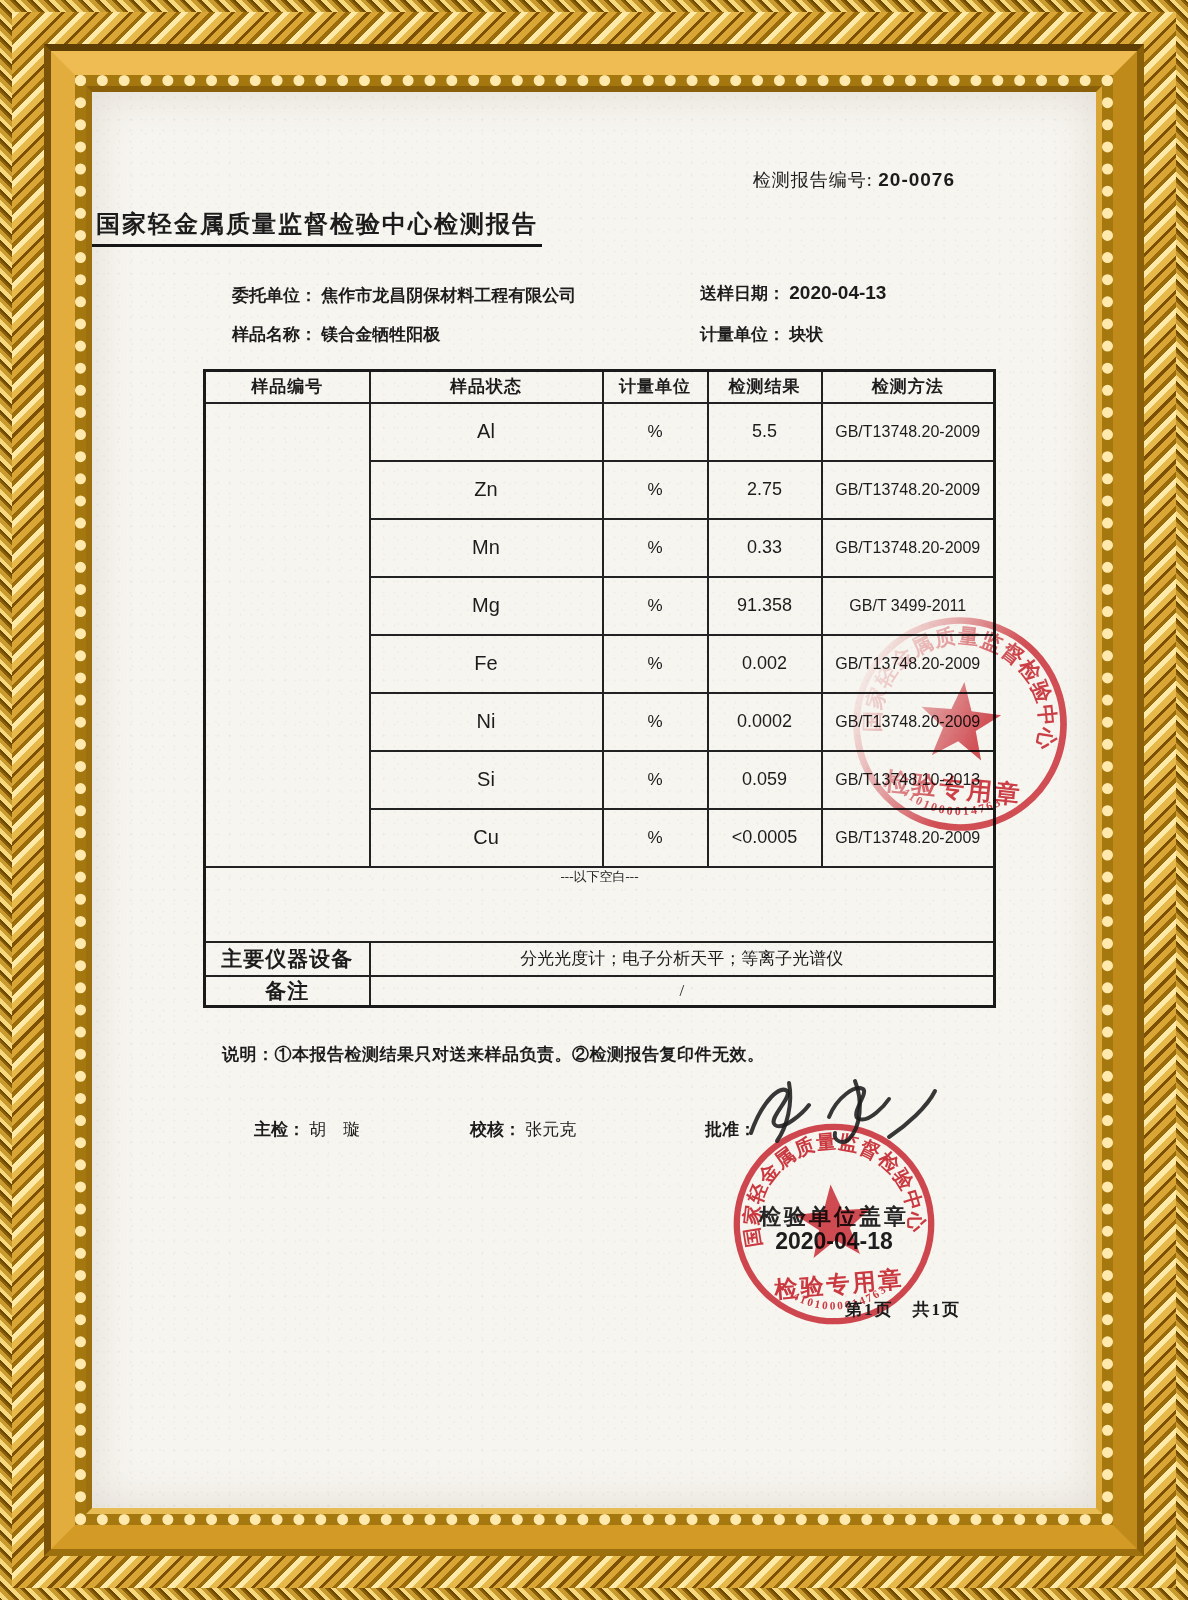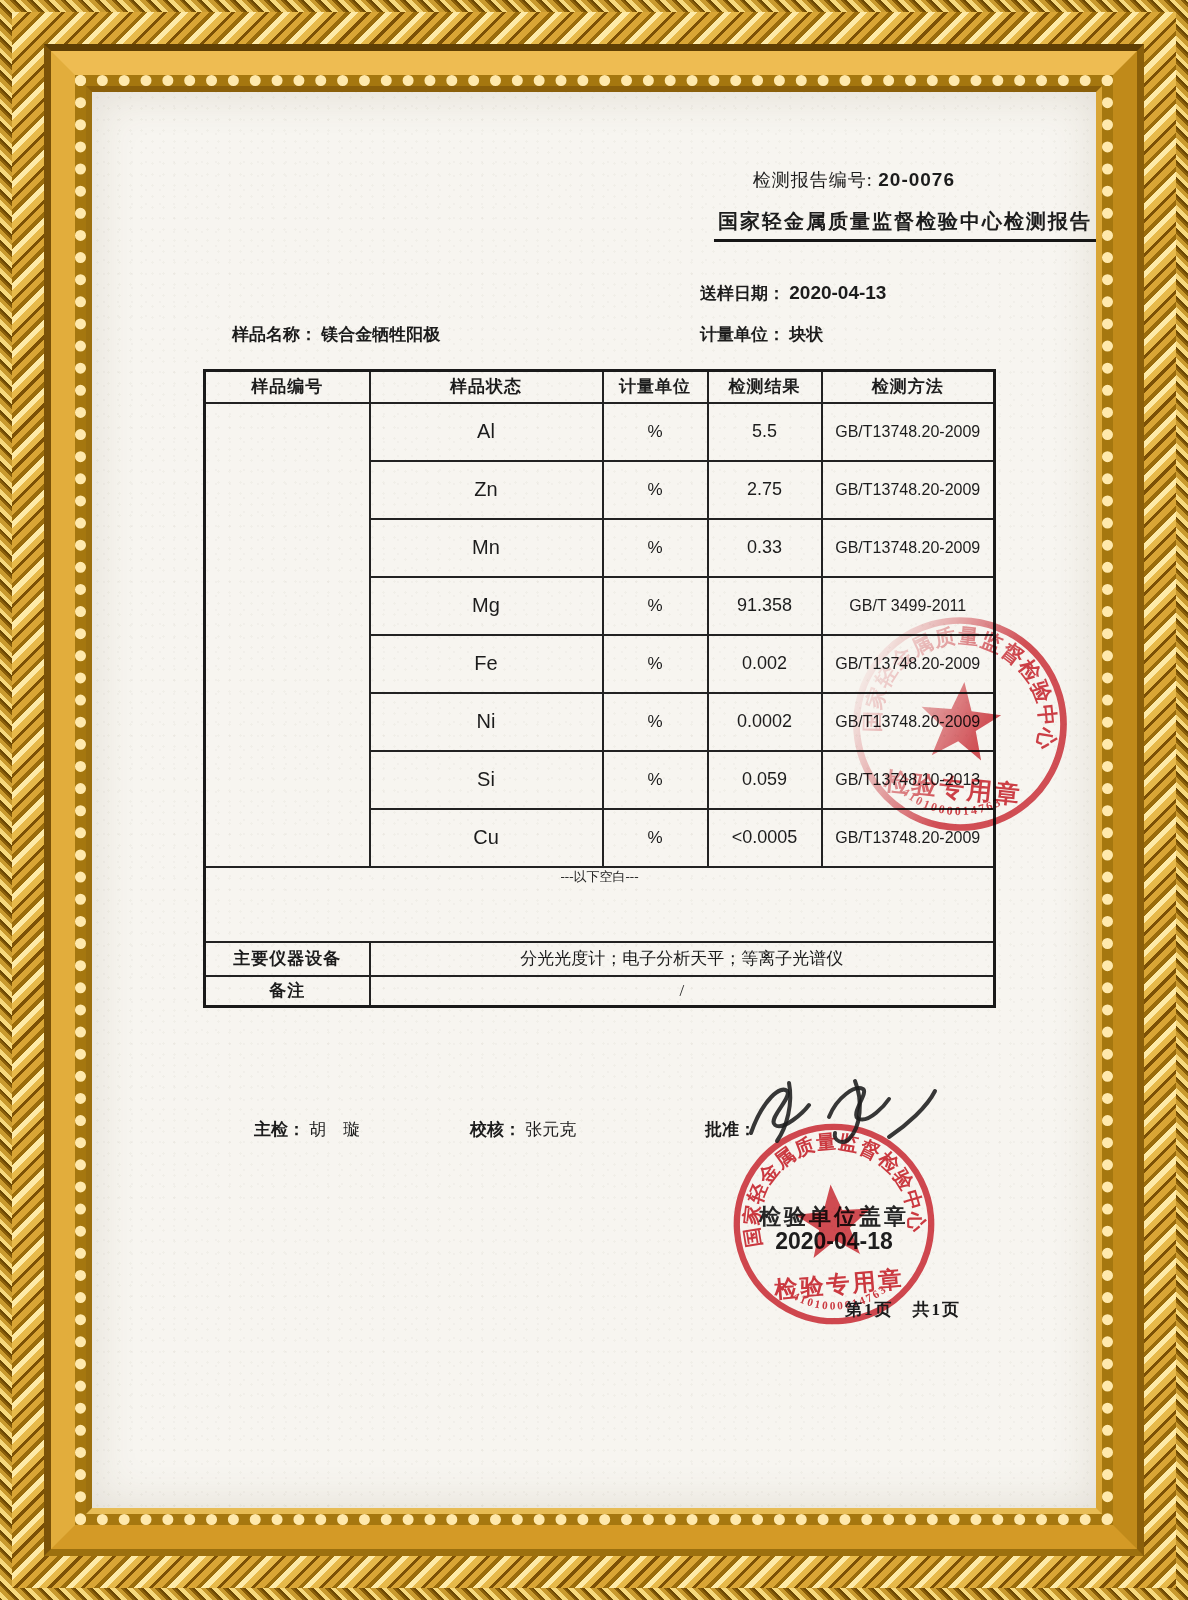--- a/index.html
+++ b/index.html
@@ -25,41 +25,41 @@
   .paper{position:relative;width:100%;height:100%;overflow:hidden;color:#1c1c1c;
     background:
       radial-gradient(rgba(140,125,95,.055) 1px,transparent 1.2px) 0 0/11px 11px,
       radial-gradient(rgba(120,110,90,.045) 1px,transparent 1.2px) 5px 7px/14px 14px,
       #f7f5f0;
     box-shadow:inset 0 0 46px rgba(90,70,30,.14);padding-left:24px;}
 
   .report-no{position:absolute;top:76px;right:141px;font-size:18px;letter-spacing:1px;}
   .report-no .num{font-family:"Liberation Sans",sans-serif;font-weight:bold;font-size:19px;}
 
-  .title{position:absolute;top:116px;left:0;width:100%;margin:0;text-align:right;
-    font-size:20px;font-weight:bold;letter-spacing:2px;}
+  .title{position:absolute;top:116px;left:0;width:100%;margin:0;text-align:left;
+    font-size:24px;font-weight:bold;letter-spacing:2px;}
   .title span{border-bottom:3px solid #161616;padding:0 4px 7px;}
 
   .info-item{position:absolute;font-size:17px;white-space:nowrap;}
   .info-label{font-weight:bold;}
   .v-serif{font-weight:bold;}
   .v-sans{font-family:"Liberation Sans",sans-serif;font-weight:bold;font-size:19px;margin-top:16px;}
 
   
   table.results{position:absolute;left:111px;top:277px;width:790px;table-layout:fixed;
     border-collapse:collapse;border:3px solid #1a1a1a;background:transparent;}
   table.results th,table.results td{border:2px solid #222;text-align:center;padding:0;}
   table.results th{height:32px;font-size:17px;font-weight:600;letter-spacing:1px;}
   tr.data-row td{height:58px;}
   td.c-item{font-family:"Liberation Sans",sans-serif;font-size:20px;}
   td.c-unit{font-family:"Liberation Sans",sans-serif;font-size:17px;}
   td.c-result{font-family:"Liberation Sans",sans-serif;font-size:18px;}
   td.c-method{font-family:"Liberation Sans",sans-serif;font-size:16px;}
   td.blank-cell{height:75px;vertical-align:top;padding-top:6px;font-size:13px;}
-  td.row-label{height:34px;font-size:17px;font-weight:600;letter-spacing:1px;}
+  td.row-label{height:34px;font-size:21px;font-weight:600;letter-spacing:1px;}
   td.row-value{text-align:left;padding-left:14px;font-size:17px;}
   tr.remark-row td{height:31px;}
 
   .note{position:absolute;left:130px;top:951px;font-size:17px;font-weight:600;letter-spacing:.5px;}
 
   .sig{position:absolute;top:1026px;font-size:17px;white-space:nowrap;}
   .sig b{font-weight:bold;}
   .approval-sig{position:absolute;left:645px;top:983px;z-index:6;}
   .approval-sig path{fill:none;stroke:#1d1d1d;stroke-width:4;stroke-linecap:round;opacity:.88;}
 
@@ -95,20 +95,24 @@
 
         <div class="report-no">
           <span>检测报告编号:</span>
           <span class="num">20-0076</span>
         </div>
 
         <h1 class="title">
           <span>国家轻金属质量监督检验中心检测报告</span>
         </h1>
 
+        <div class="info-item" style="left:140px;top:192px">
+          <span class="info-label">委托单位：</span>
+          <span class="v-serif">焦作市龙昌阴保材料工程有限公司</span>
+        </div>
         <div class="info-item" style="left:608px;top:190px">
           <span class="info-label">送样日期：</span>
           <span class="v-sans">2020-04-13</span>
         </div>
         <div class="info-item" style="left:140px;top:231px">
           <span class="info-label">样品名称：</span>
           <span class="v-serif">镁合金牺牲阳极</span>
         </div>
         <div class="info-item" style="left:608px;top:231px">
           <span class="info-label">计量单位：</span>
@@ -187,20 +191,21 @@
             <td class="row-label">主要仪器设备</td>
             <td colspan="4" class="row-value">分光光度计；电子分析天平；等离子光谱仪</td>
           </tr>
           <tr class="remark-row">
             <td class="row-label">备注</td>
             <td colspan="4" class="row-value">/</td>
           </tr>
         </tbody>
                 </table>
 
+        <div class="note">说明：①本报告检测结果只对送来样品负责。②检测报告复印件无效。</div>
 
         <div class="sig" style="left:162px">
           <b>主检：</b>
           <span>胡　璇</span>
         </div>
         <div class="sig" style="left:378px">
           <b>校核：</b>
           <span>张元克</span>
         </div>
         <div class="sig" style="left:613px">

